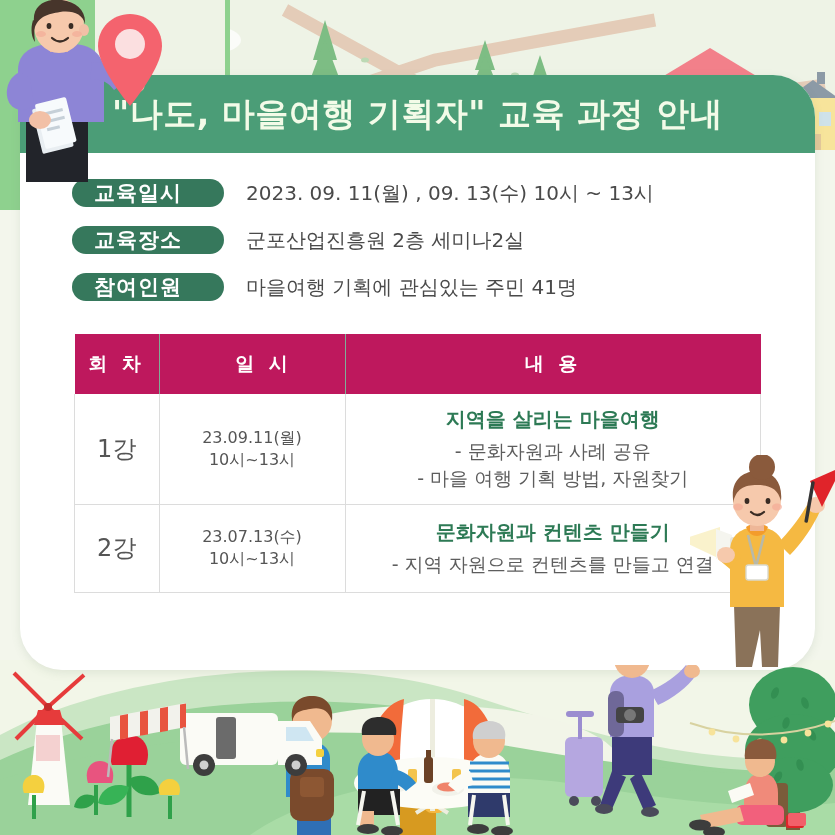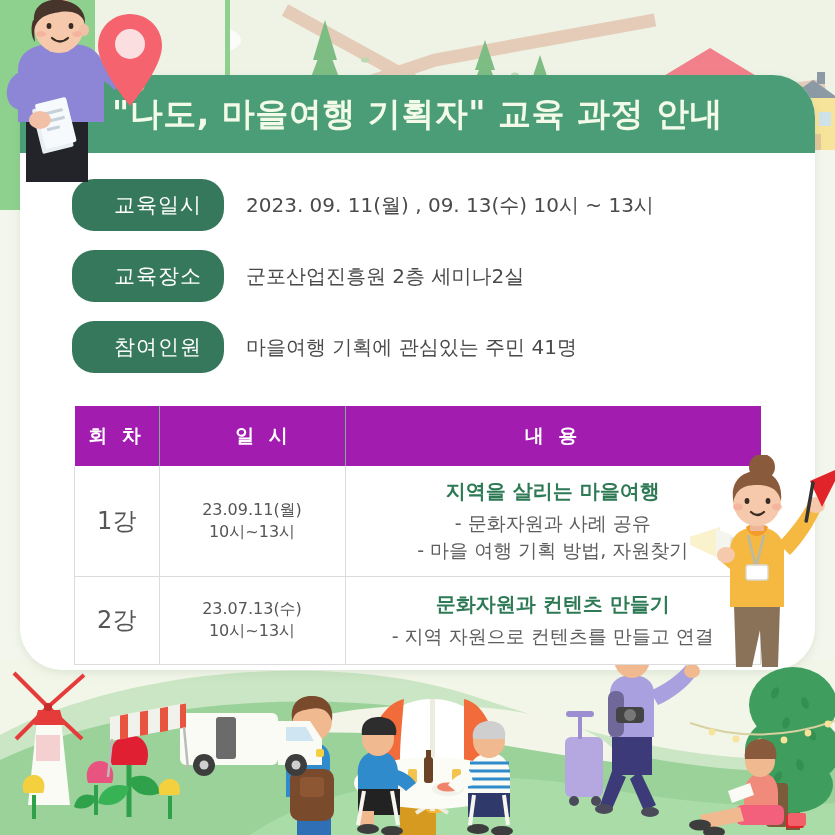--- a/index.html
+++ b/index.html
@@ -24,28 +24,28 @@
   .card{position:absolute;left:20px;top:75px;width:795px;height:595px;background:#ffffff;
      border-radius:42px;box-shadow:0 3px 10px rgba(90,120,90,.13);overflow:hidden;}
   .card-header{height:78px;background:#4b9d77;display:flex;align-items:center;justify-content:center;}
   .card-header .title{
      color:#f3fbe8;font-size:33px;font-weight:bold;letter-spacing:.5px;
      font-family:"DejaVu Sans","Liberation Sans",sans-serif;white-space:nowrap;}
 
   
   .info-list{padding:26px 0 4px 52px;}
   .info-row{display:flex;align-items:center;margin-bottom:19px;}
-  .pill{background:#36785c;color:#ffffff;font-size:21px;font-weight:normal;
-     border-radius:22px;padding:12px 22px;min-width:108px;text-align:right;letter-spacing:1px;}
+  .pill{background:#36785c;color:#ffffff;font-size:21px;font-weight:bold;
+     border-radius:22px;padding:0 22px;min-width:108px;text-align:left;letter-spacing:1px;}
   .info-val{margin-left:22px;font-size:20px;color:#4a4a4a;font-weight:400;white-space:nowrap;}
 
   
   .tbl-wrap{margin:10px 54px 0 54px;}
   table.sched{width:100%;border-collapse:collapse;table-layout:fixed;}
-  table.sched th{background:#a21caf;color:#ffffff;font-size:19px;font-weight:bold;
+  table.sched th{background:#be185d;color:#ffffff;font-size:19px;font-weight:bold;
      height:58px;letter-spacing:4px;border-right:1px solid #7fae97;}
   table.sched th:last-child{border-right:none;}
   table.sched td{border:1px solid #dcdcdc;border-top:none;color:#555;text-align:center;vertical-align:middle;}
   .col-no{width:82px;}
   .col-date{width:160px;padding-left:24px;}
   .cell-no{font-size:24px;color:#666;}
   .cell-date{font-size:16px;color:#666;line-height:1.38;}
   .cell-body{padding:12px 8px;margin-left:19px;}
   .sess-title{font-size:20px;font-weight:bold;color:#2d7a55;margin-bottom:5px;}
   .sess-line{font-size:19px;color:#5d5d5d;line-height:1.42;}

